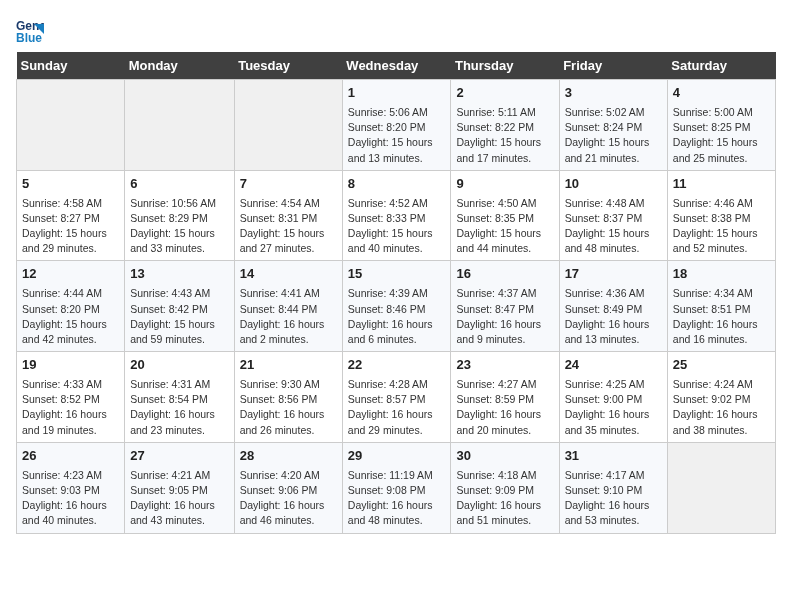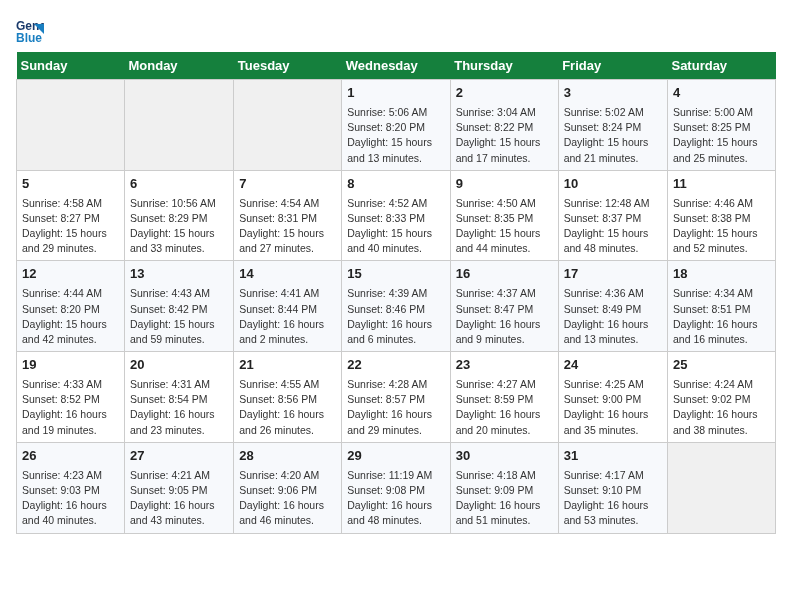--- a/index.html
+++ b/index.html
@@ -36,21 +36,21 @@
     .subtitle {
       font-size: 15px;
       color: #444;
     }
     table {
       width: 100%;
       border-collapse: collapse;
       font-size: 11px;
     }
     thead th {
-      background: #15803d;
+      background: #404040;
       color: #fff;
       padding: 6px 4px;
       text-align: left;
       font-size: 13px;
       font-weight: bold;
     }
     tbody tr {
       vertical-align: top;
     }
     tbody td {
@@ -116,21 +116,21 @@
         <td class="empty-cell"></td>
         <td>
           <span class="day-num">1</span>
           <div>Sunrise: 5:06 AM</div>
           <div>Sunset: 8:20 PM</div>
           <div>Daylight: 15 hours</div>
           <div>and 13 minutes.</div>
         </td>
         <td>
           <span class="day-num">2</span>
-          <div>Sunrise: 3:04 AM</div>
+          <div>Sunrise: 5:11 AM</div>
           <div>Sunset: 8:22 PM</div>
           <div>Daylight: 15 hours</div>
           <div>and 17 minutes.</div>
         </td>
         <td>
           <span class="day-num">3</span>
           <div>Sunrise: 5:02 AM</div>
           <div>Sunset: 8:24 PM</div>
           <div>Daylight: 15 hours</div>
           <div>and 21 minutes.</div>
@@ -174,21 +174,21 @@
         </td>
         <td>
           <span class="day-num">9</span>
           <div>Sunrise: 4:50 AM</div>
           <div>Sunset: 8:35 PM</div>
           <div>Daylight: 15 hours</div>
           <div>and 44 minutes.</div>
         </td>
         <td>
           <span class="day-num">10</span>
-          <div>Sunrise: 12:48 AM</div>
+          <div>Sunrise: 4:48 AM</div>
           <div>Sunset: 8:37 PM</div>
           <div>Daylight: 15 hours</div>
           <div>and 48 minutes.</div>
         </td>
         <td>
           <span class="day-num">11</span>
           <div>Sunrise: 4:46 AM</div>
           <div>Sunset: 8:38 PM</div>
           <div>Daylight: 15 hours</div>
           <div>and 52 minutes.</div>
@@ -255,21 +255,21 @@
         </td>
         <td>
           <span class="day-num">20</span>
           <div>Sunrise: 4:31 AM</div>
           <div>Sunset: 8:54 PM</div>
           <div>Daylight: 16 hours</div>
           <div>and 23 minutes.</div>
         </td>
         <td>
           <span class="day-num">21</span>
-          <div>Sunrise: 4:55 AM</div>
+          <div>Sunrise: 9:30 AM</div>
           <div>Sunset: 8:56 PM</div>
           <div>Daylight: 16 hours</div>
           <div>and 26 minutes.</div>
         </td>
         <td>
           <span class="day-num">22</span>
           <div>Sunrise: 4:28 AM</div>
           <div>Sunset: 8:57 PM</div>
           <div>Daylight: 16 hours</div>
           <div>and 29 minutes.</div>

